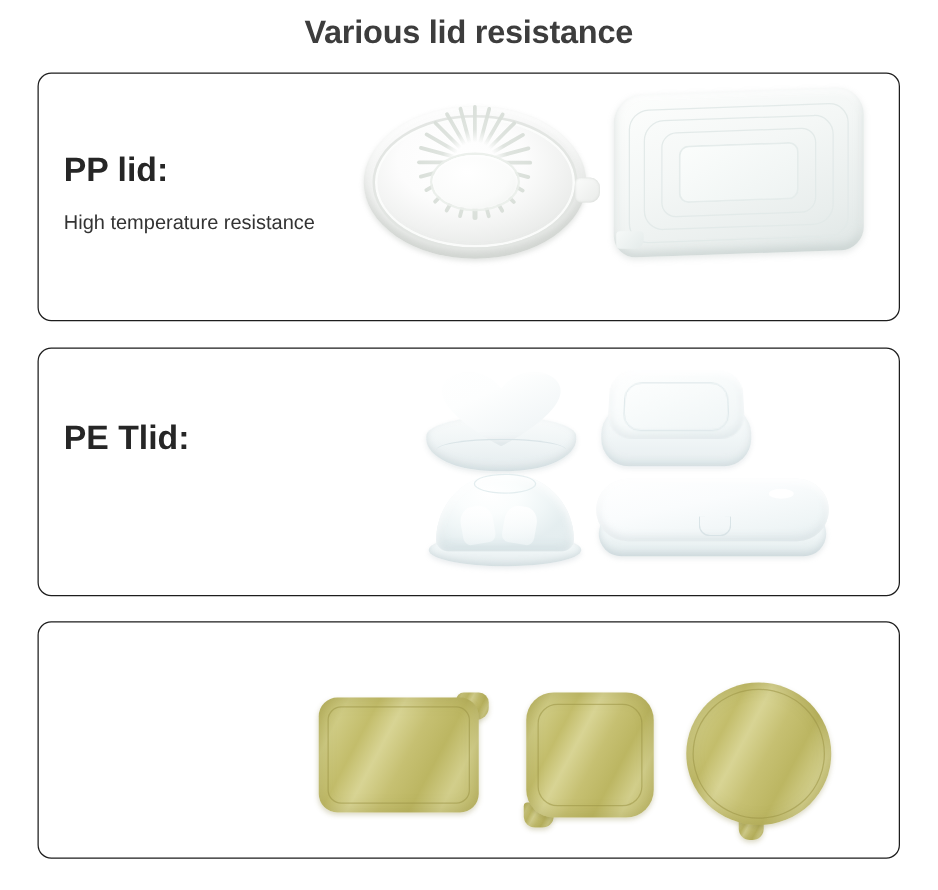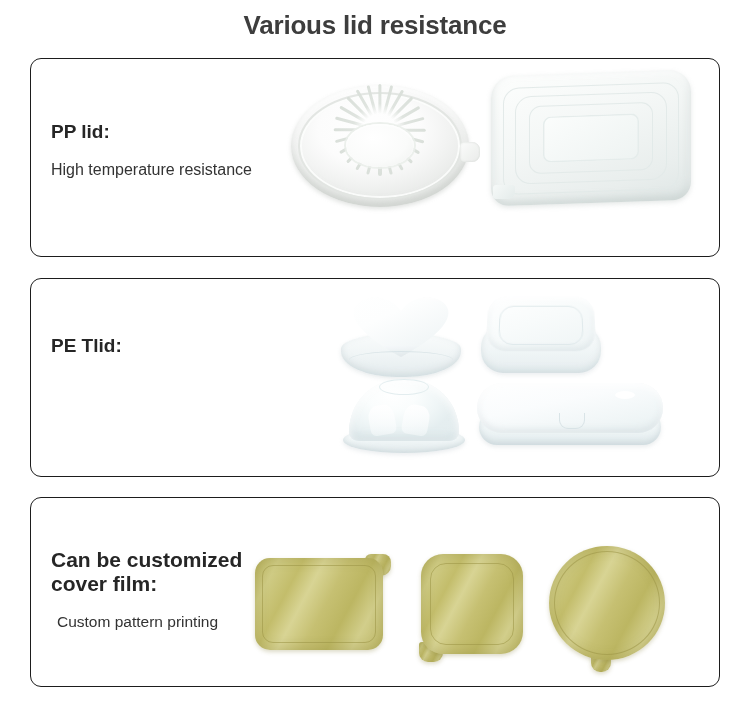--- a/index.html
+++ b/index.html
@@ -50,21 +50,21 @@
   .card-text {
     position: absolute;
     left: 20px;
     color: #2c2c2c;
   }
   #card-1 .card-text { top: 62px; }
   #card-2 .card-text { top: 56px; }
   #card-3 .card-text { top: 50px; }
 
   .card-heading {
-    font-size: 19px;
+    font-size: 27px;
     font-weight: bold;
     line-height: 1.16;
     color: #262626;
     white-space: pre-line;
   }
   #card-3 .card-heading { font-size: 21px; }
 
   .card-desc {
     font-size: 16px;
     font-weight: normal;
@@ -424,25 +424,20 @@
         <div class="plate"></div>
         <div class="notch"></div>
         <div class="hilite"></div>
       </div>
 
     </div>
   </div>
 
   <div class="card" id="card-3">
 
-    <div class="card-text">
-      <div class="card-heading">Can be customized
-cover film:</div>
-      <div class="card-desc">Custom pattern printing</div>
-    </div>
 
     <div class="products">
 
       <div class="prod gold-rect">
         <div class="tab gold-surface"></div>
         <div class="face gold-surface"></div>
         <div class="gold-inner-line line"></div>
       </div>
 
       <div class="prod gold-square">

